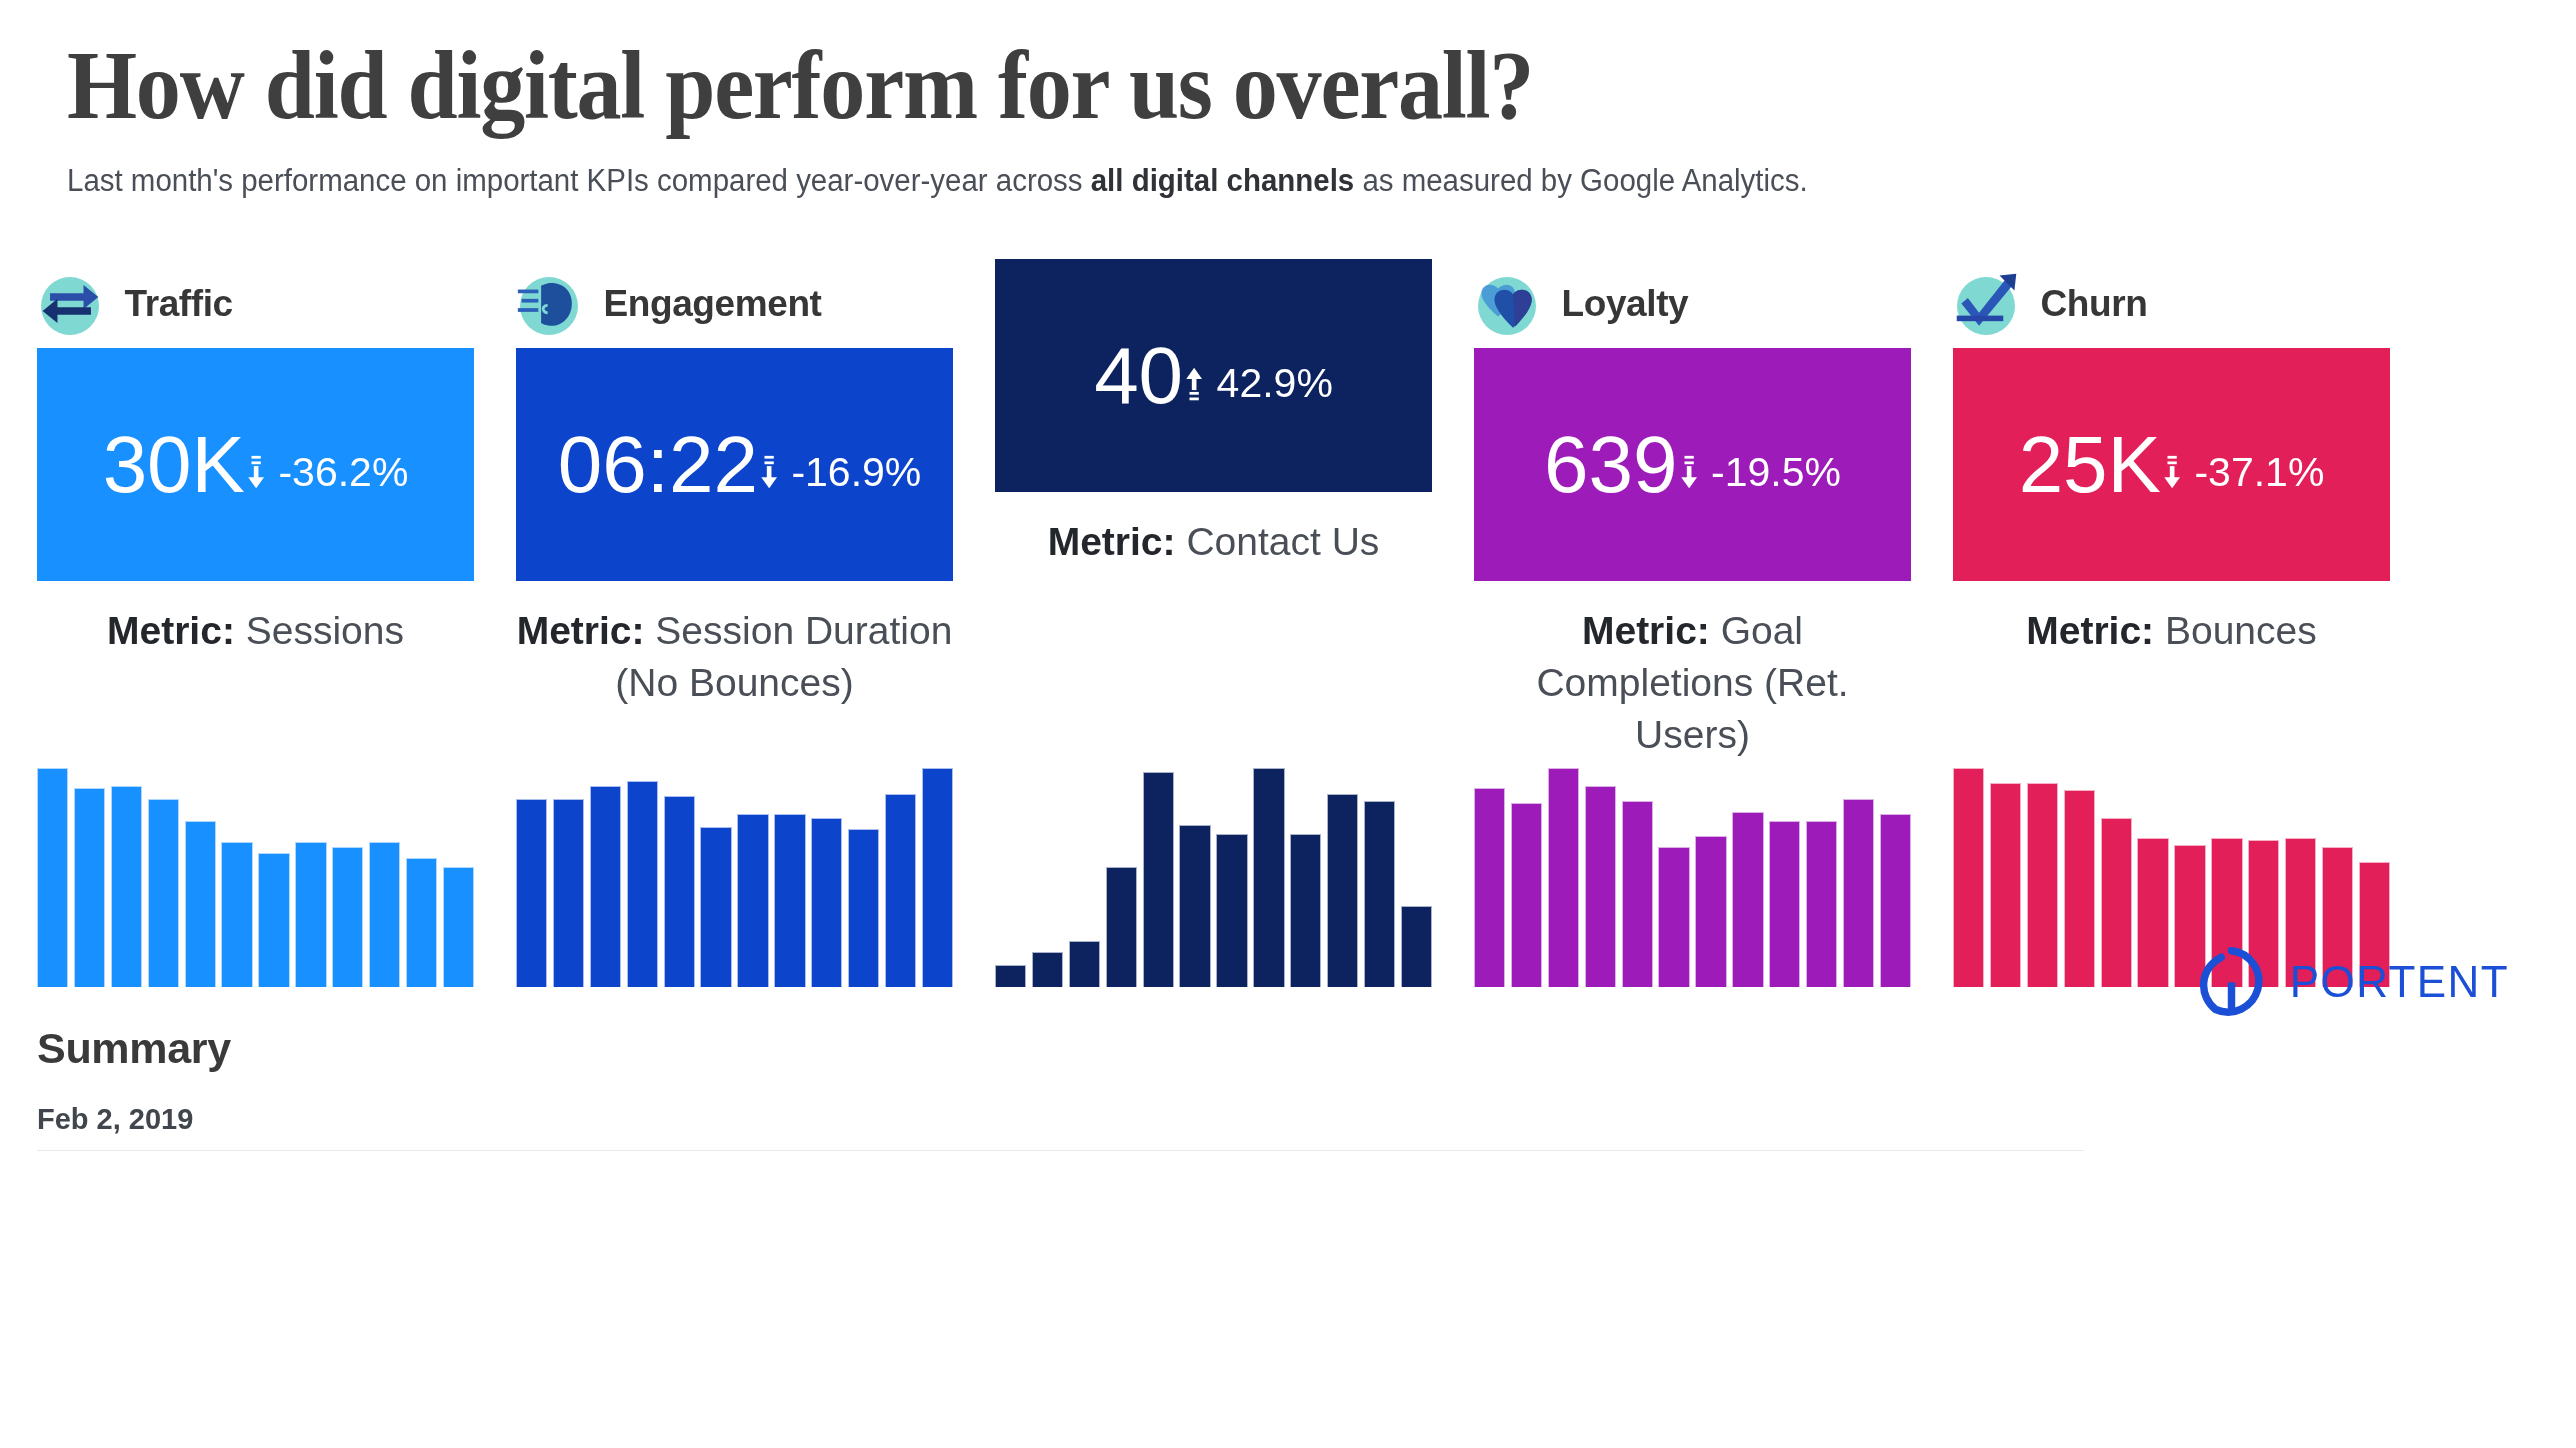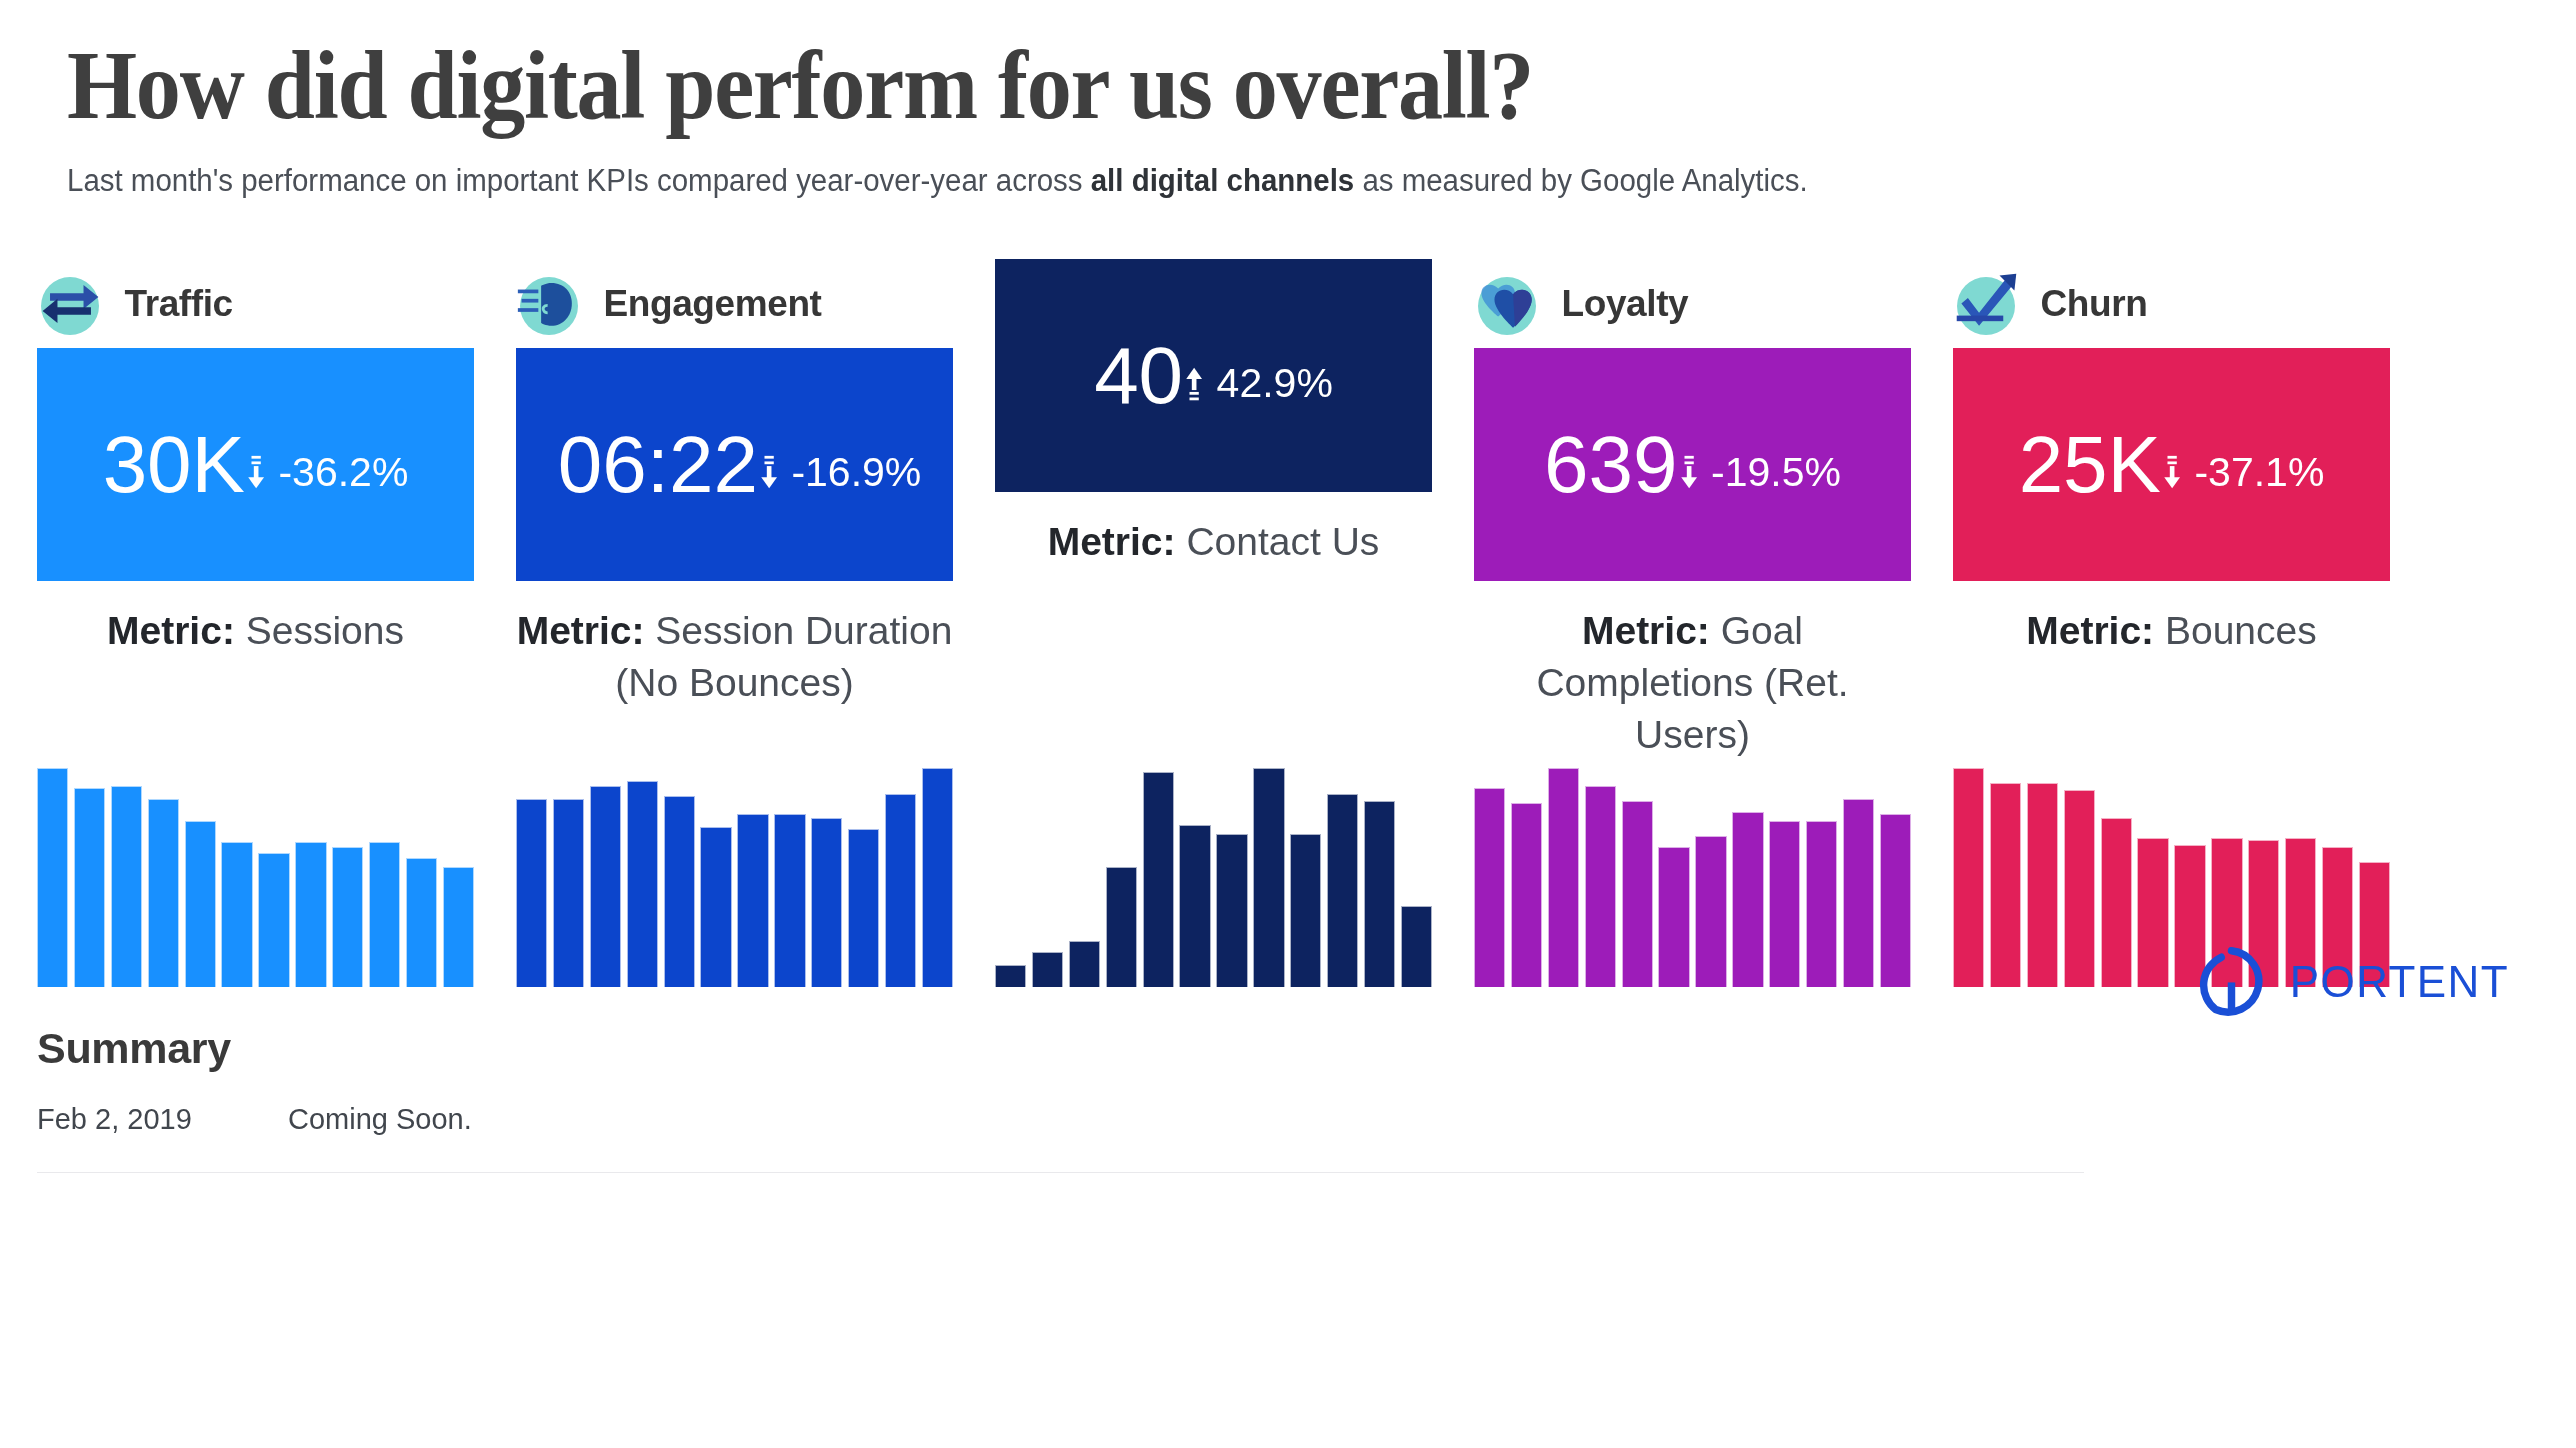--- a/index.html
+++ b/index.html
@@ -143,22 +143,23 @@
     font-size: 43px;
     font-weight: 700;
     color: #3a3a3a;
     letter-spacing: -0.3px;
   }
   .summary-row {
     margin-top: 30px;
     display: flex;
     font-size: 29px;
     color: #41464d;
-    padding-bottom: 36px;
+    padding-bottom: 14px;
     border-bottom: 1.9px solid #e9e9ec;
+    font-weight: bold;
   }
   .summary-date { width: 251px; flex: 0 0 251px; }
   .summary-text { flex: 1 1 auto; }
 
   
   .brand {
     position: absolute;
     right: 67px;
     bottom: 35px;
     display: flex;
@@ -409,21 +410,20 @@
         <div class="bar" style="height: 68%; background: rgb(226, 31, 89);"></div>
         <div class="bar" style="height: 64%; background: rgb(226, 31, 89);"></div>
         <div class="bar" style="height: 57%; background: rgb(226, 31, 89);"></div>
       </div>
   </div>
 
   <div class="summary-wrap">
     <div class="summary-title">Summary</div>
     <div class="summary-row">
       <span class="summary-date">Feb 2, 2019</span>
-      <span class="summary-text">Coming Soon.</span>
     </div>
   </div>
 
   <div class="brand">
     <span class="brand-mark">
       <svg viewBox="0 0 74 74">
         <path d="M37 4 A33 33 0 1 1 20 67 A33 33 0 0 1 26 11" fill="none" stroke="#1a4fd6" stroke-width="8" stroke-linecap="round"></path>
         <path d="M37 37 L37 70 A33 33 0 0 0 66 49 Z" fill="none"></path>
         <path d="M37 38 L37 70" stroke="#1a4fd6" stroke-width="8"></path>
       </svg>

